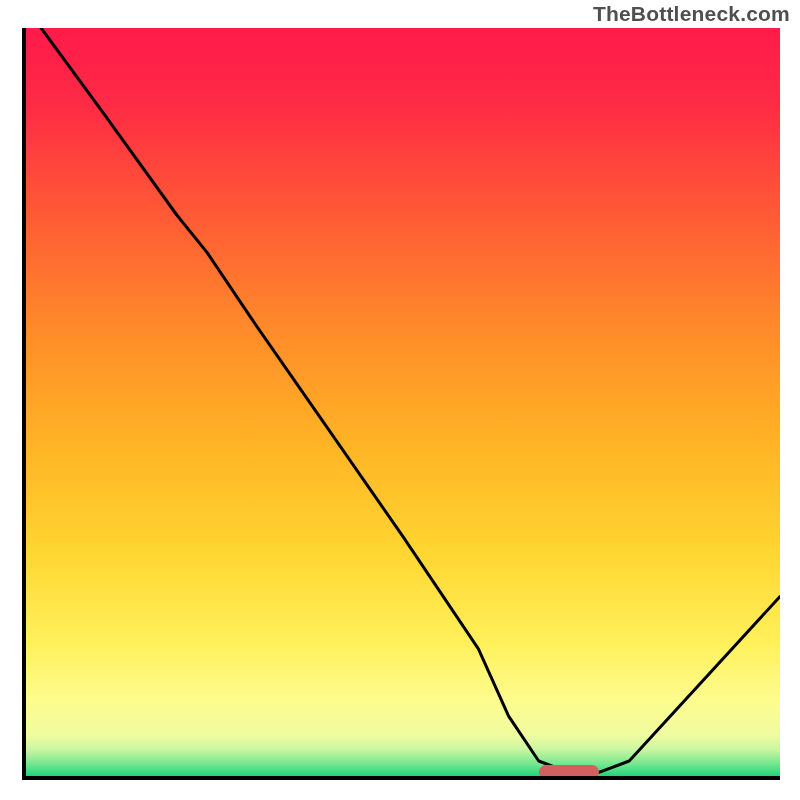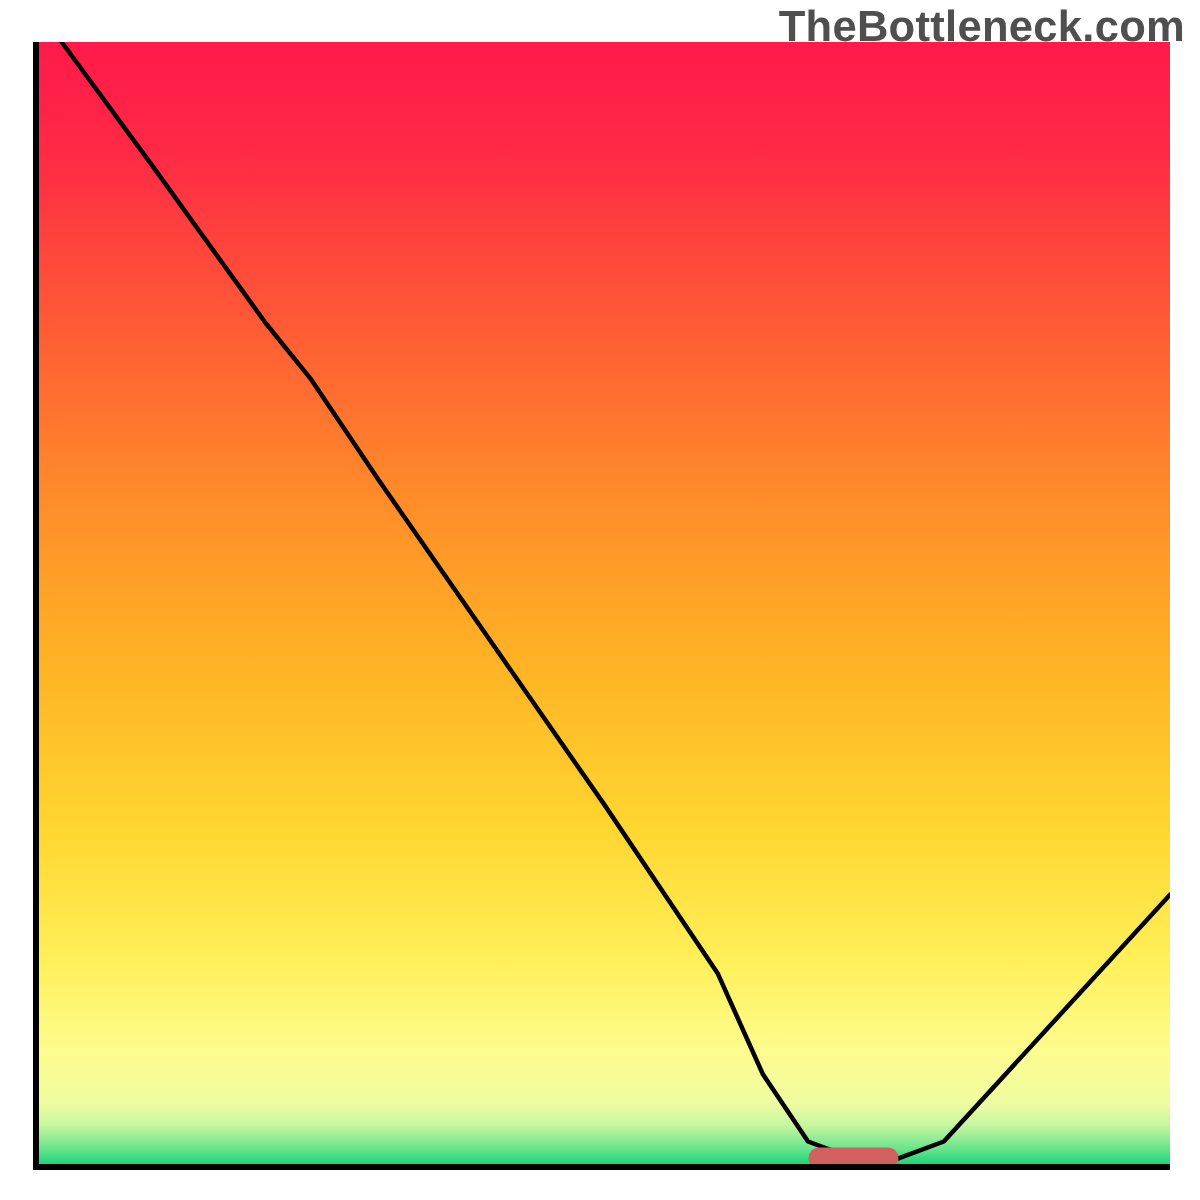--- a/index.html
+++ b/index.html
@@ -13,21 +13,21 @@
   }
   .container {
     position: relative;
     width: 800px;
     height: 800px;
   }
   .watermark {
     position: absolute;
     top: 2px;
     right: 10px;
-    font-size: 29px;
+    font-size: 21px;
     font-weight: 600;
     color: #4f4f4f;
     letter-spacing: 0.2px;
     z-index: 10;
   }
   .chart-area {
     position: absolute;
     left: 22px;
     top: 28px;
     width: 758px;

